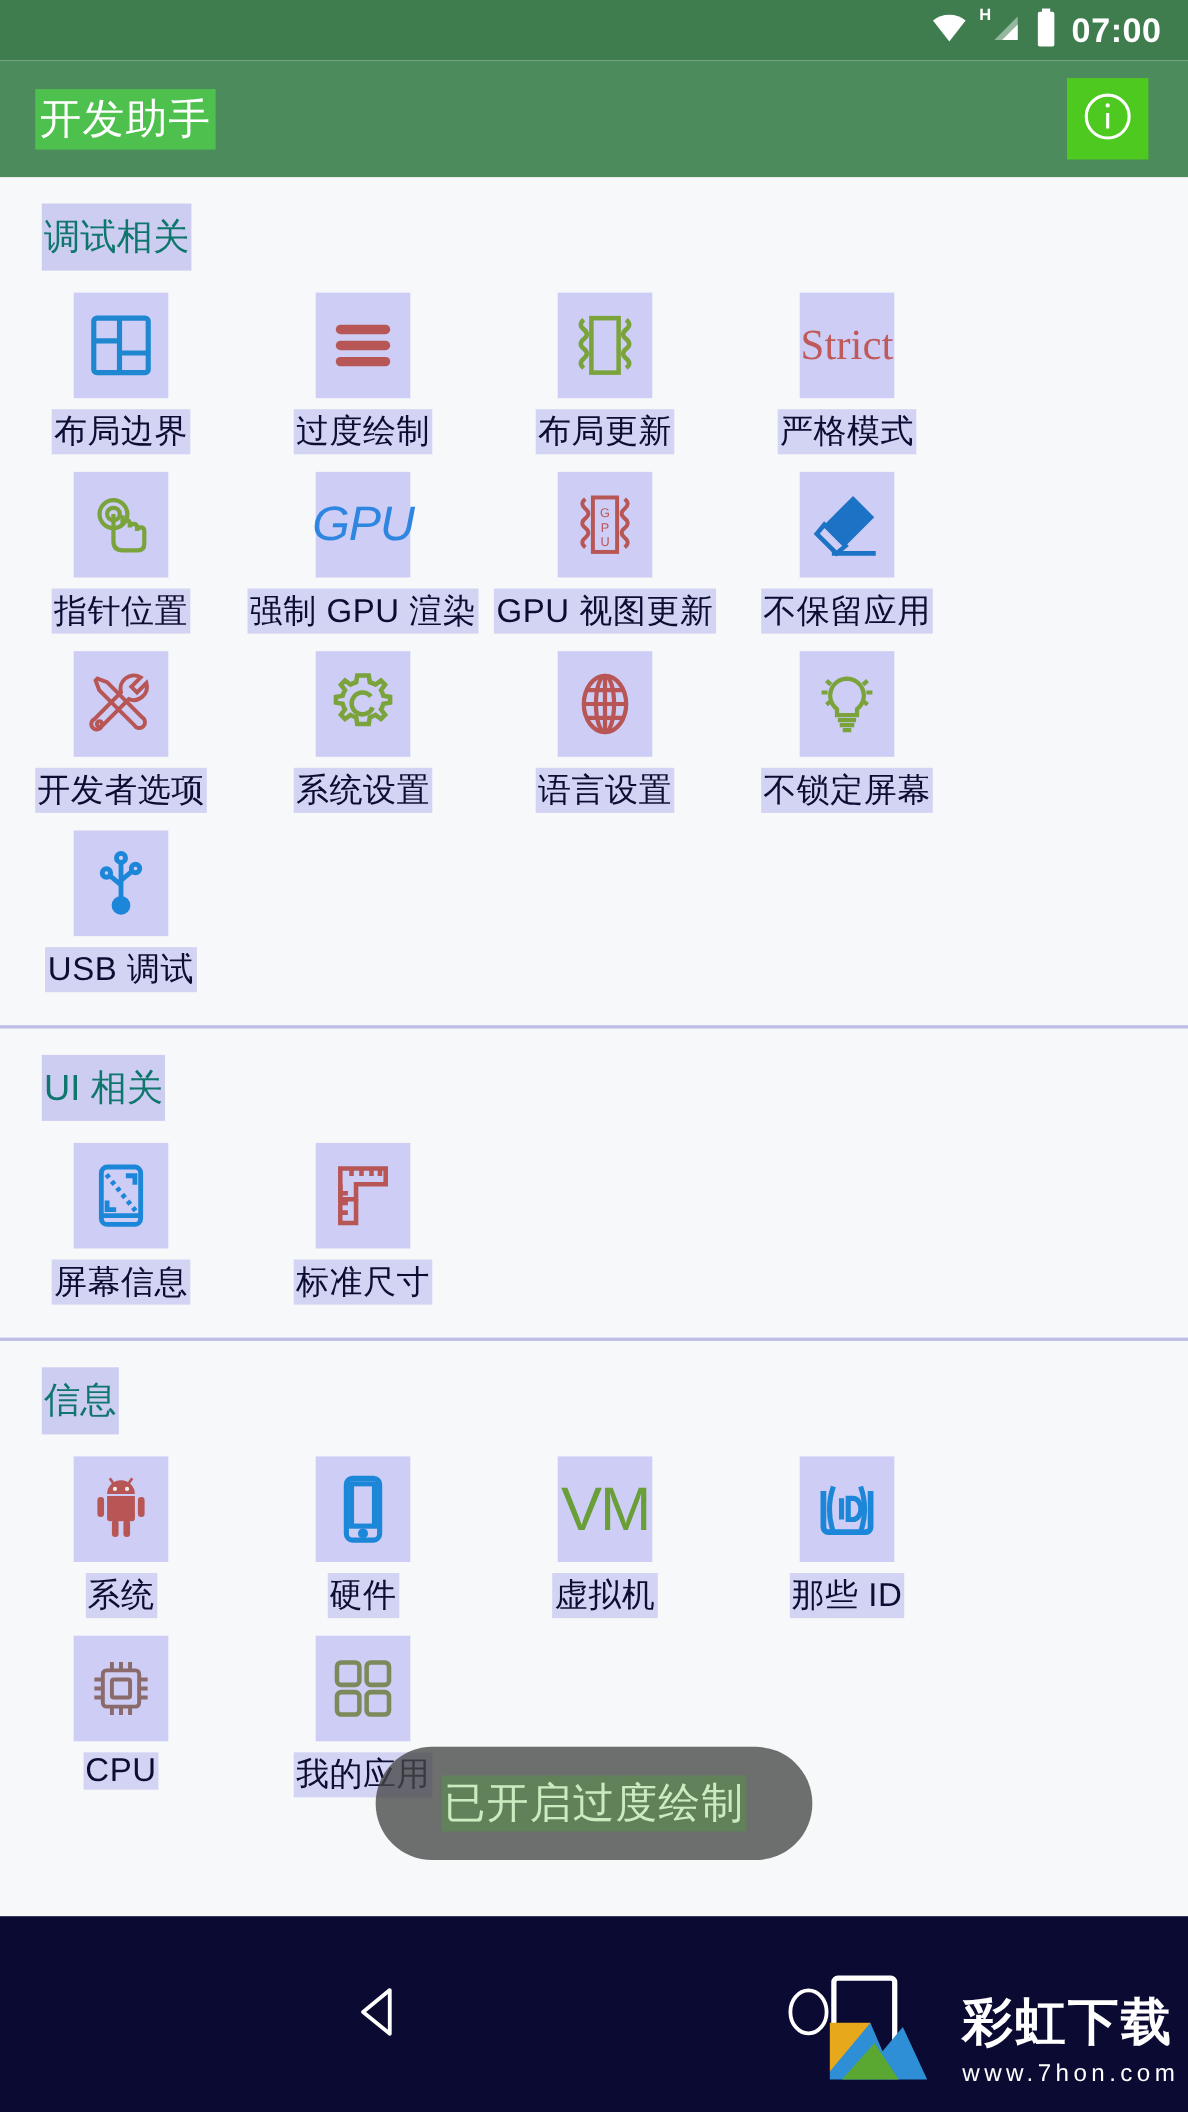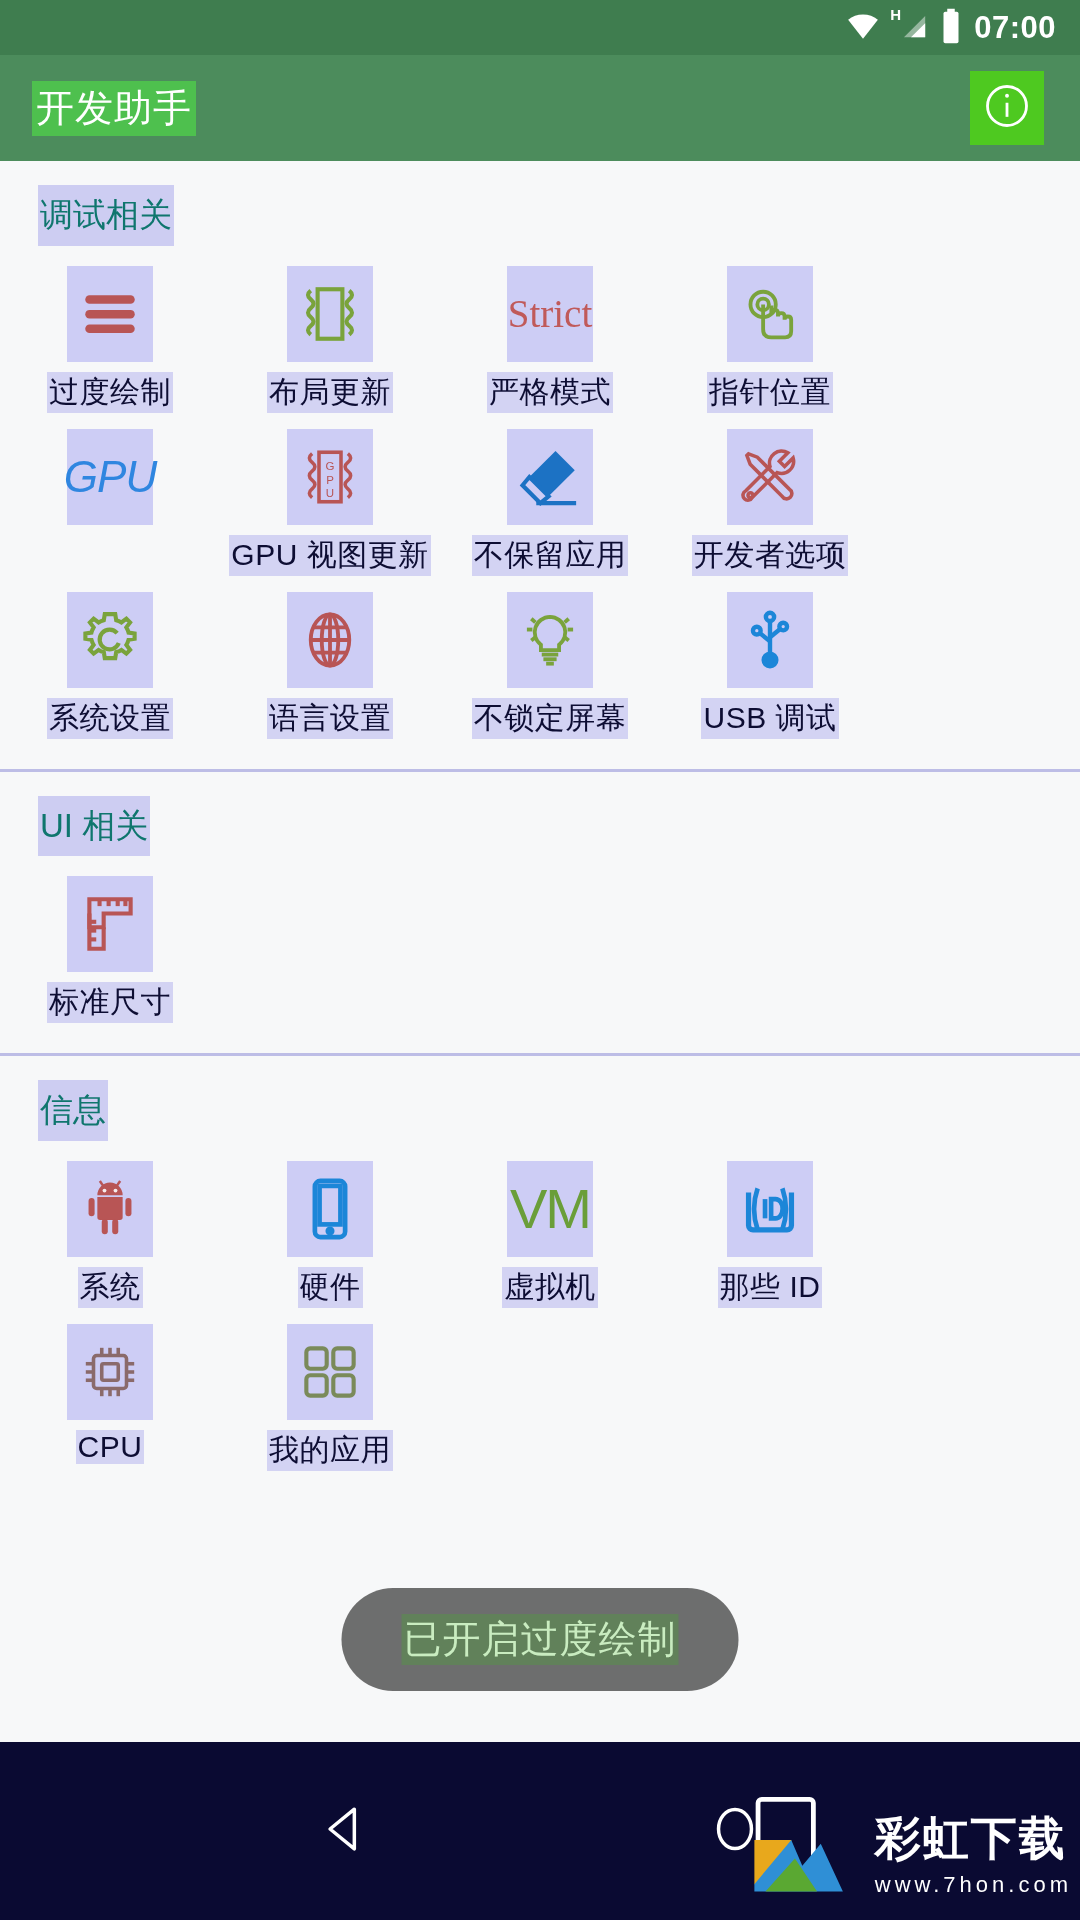--- a/index.html
+++ b/index.html
@@ -127,20 +127,31 @@
     </span>
   </div>
 </div>
 
 <div class="content">
 
   <div class="section">
     <div><span class="section-title">调试相关</span></div>
     <div class="grid">
 
+      <div class="cell">
+        <div class="icon-box">
+          <svg width="66" height="66" viewBox="0 0 24 24" fill="none" stroke="#1f86d0" stroke-width="1.7">
+            <rect x="3" y="3" width="18" height="18" rx="1"></rect>
+            <line x1="11.5" y1="3" x2="11.5" y2="21"></line>
+            <line x1="3" y1="10.5" x2="11.5" y2="10.5"></line>
+            <line x1="11.5" y1="14.5" x2="21" y2="14.5"></line>
+          </svg>
+        </div>
+        <div class="cell-label">布局边界</div>
+      </div>
 
       <div class="cell">
         <div class="icon-box">
           <svg width="66" height="66" viewBox="0 0 24 24">
             <rect x="3" y="5.2" width="18" height="3.1" rx="1.55" fill="#b85555"></rect>
             <rect x="3" y="10.5" width="18" height="3.1" rx="1.55" fill="#b85555"></rect>
             <rect x="3" y="15.8" width="18" height="3.1" rx="1.55" fill="#b85555"></rect>
           </svg>
         </div>
         <div class="cell-label">过度绘制</div>
@@ -172,20 +183,21 @@
             <path d="M9.5 8.5 L9.5 17.5 q0 3 3 3 h5 q2.2 0 2.2-2.2 v-4.2 q0-1.2-1.2-1.2 q-1.2 0-1.2 1.2 v-1.2 q0-1.2-1.2-1.2 q-1.2 0-1.2 1.2 v-1.2 q0-1.2-1.2-1.2 q-1.2 0-1.2 1.2 v-2.8"></path>
           </svg>
         </div>
         <div class="cell-label">指针位置</div>
       </div>
 
       <div class="cell">
         <div class="icon-box">
           <span class="gpu-text">GPU</span>
         </div>
+        <div class="cell-label">强制 GPU 渲染</div>
       </div>
 
       <div class="cell">
         <div class="icon-box">
           <svg width="66" height="66" viewBox="0 0 24 24" fill="none" stroke="#b85555" stroke-width="1.3">
             <rect x="8" y="3" width="8" height="18"></rect>
             <path d="M5.5 3.5 q-2 1.6 0 3.2 q2 1.6 0 3.2 q-2 1.6 0 3.2 q2 1.6 0 3.2 q-2 1.6 0 3.2"></path>
             <path d="M18.5 3.5 q2 1.6 0 3.2 q-2 1.6 0 3.2 q2 1.6 0 3.2 q-2 1.6 0 3.2 q2 1.6 0 3.2"></path>
             <text x="12" y="9.6" font-size="4.2" fill="#b85555" stroke="none" text-anchor="middle" font-family="Liberation Sans">G</text>
             <text x="12" y="14.4" font-size="4.2" fill="#b85555" stroke="none" text-anchor="middle" font-family="Liberation Sans">P</text>
@@ -276,20 +288,32 @@
 
     </div>
   </div>
 
   <div class="divider"></div>
 
   <div class="section">
     <div><span class="section-title">UI 相关</span></div>
     <div class="grid">
 
+      <div class="cell">
+        <div class="icon-box">
+          <svg width="66" height="66" viewBox="0 0 24 24" fill="none" stroke="#1c86d8" stroke-width="1.6">
+            <rect x="5.5" y="2.5" width="13" height="19" rx="2"></rect>
+            <line x1="5.5" y1="18.6" x2="18.5" y2="18.6"></line>
+            <line x1="7.2" y1="5" x2="16.8" y2="17" stroke-dasharray="1.4 1.4"></line>
+            <polyline points="16.6,8.4 16.6,5.4 13.6,5.4"></polyline>
+            <polyline points="7.4,13.6 7.4,16.6 10.4,16.6"></polyline>
+          </svg>
+        </div>
+        <div class="cell-label">屏幕信息</div>
+      </div>
 
       <div class="cell">
         <div class="icon-box">
           <svg width="66" height="66" viewBox="0 0 24 24" fill="none" stroke="#b85555" stroke-width="1.5">
             <path d="M4.5 3 h15 v5.2 h-9.8 v5 h-5.2 z"></path>
             <path d="M4.5 8.2 v12.8 h5.2 v-7.8"></path>
             <line x1="8.2" y1="3" x2="8.2" y2="5.5"></line>
             <line x1="11.5" y1="3" x2="11.5" y2="5.5"></line>
             <line x1="14.8" y1="3" x2="14.8" y2="5.5"></line>
             <line x1="17.6" y1="3" x2="17.6" y2="5.5"></line>

